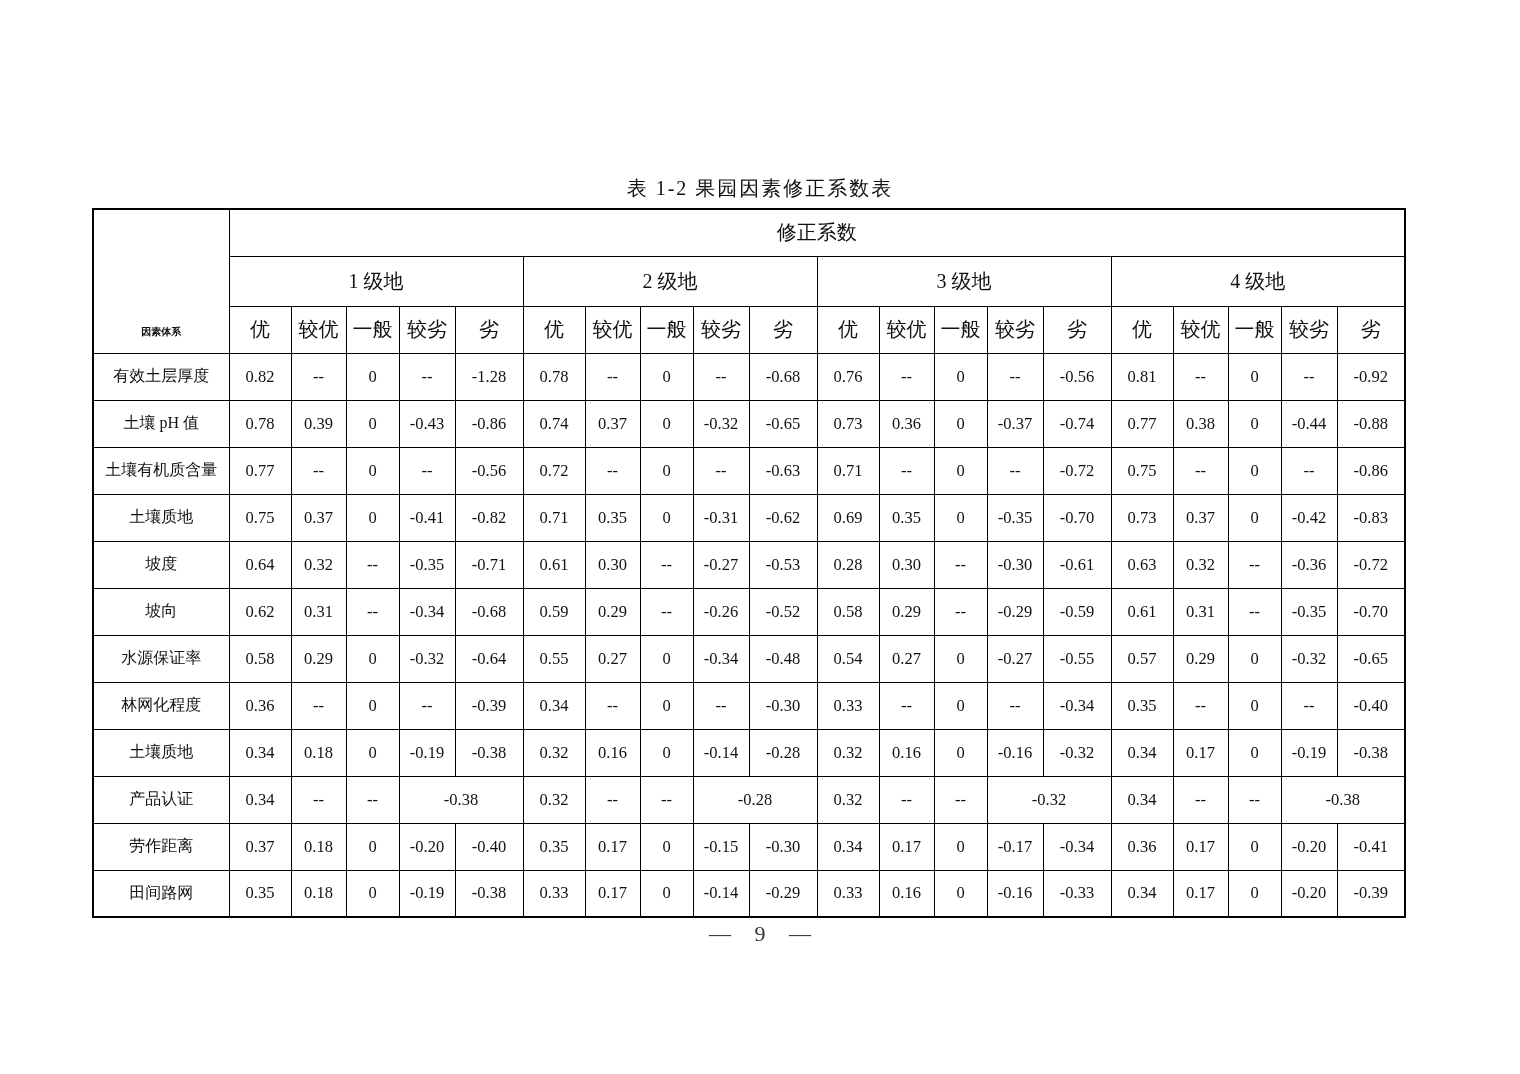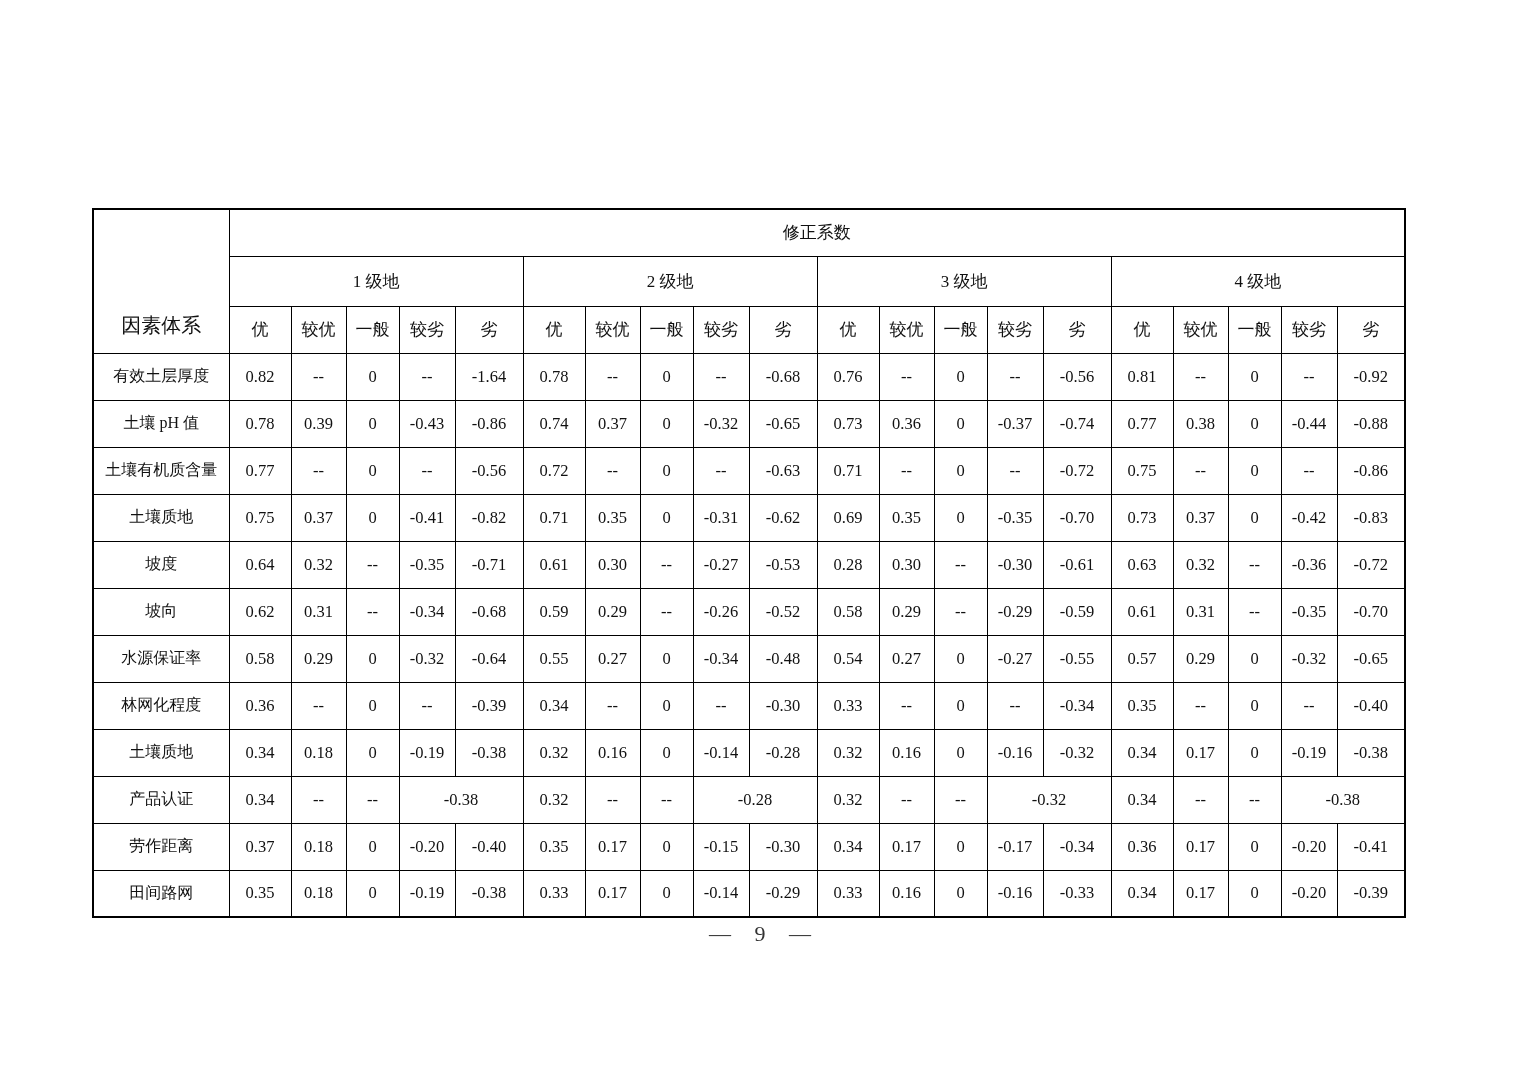--- a/index.html
+++ b/index.html
@@ -21,40 +21,41 @@
     position: absolute; left: 92px; top: 208px;
     border-collapse: collapse; table-layout: fixed;
     border: 2px solid #000;
   }
   .coef th, .coef td {
     border: 1px solid #000;
     text-align: center; vertical-align: middle;
     font-weight: normal; padding: 0;
     overflow: hidden; white-space: nowrap;
   }
-  .coef thead th { font-size: 17px; color: #111; }
+  .coef thead th { font-size: 20px; color: #111; }
   .coef .corner {
-    vertical-align: bottom; padding-bottom: 14px; font-size: 20px;
+    vertical-align: bottom; padding-bottom: 14px; font-size: 10px; font-weight: bold;
   }
   .coef tbody th { font-size: 16px; color: #111; }
   .coef td { font-size: 16.5px; color: #111; }
   tr.h1 { height: 47px; }
   tr.h2 { height: 50px; margin-top: 15px; }
   tr.h3 { height: 47px; }
   .coef tbody tr { height: 47px; }
   .footer {
     position: absolute; top: 921px; left: 0; width: 100%;
     text-align: center; font-size: 22px; color: #333;
     word-spacing: 18px;
   }
 </style>
 </head>
 <body>
 
 <div class="page">
+  <div class="title">表 1-2 果园因素修正系数表</div>
   <table class="coef">
       <colgroup>
         <col style="width: 136px;">
         <col style="width: 62px;">
         <col style="width: 55px;">
         <col style="width: 53px;">
         <col style="width: 56px;">
         <col style="width: 68px;">
         <col style="width: 62px;">
         <col style="width: 55px;">
@@ -106,21 +107,21 @@
           <th>劣</th>
         </tr>
       </thead>
       <tbody>
         <tr>
           <th>有效土层厚度</th>
           <td>0.82</td>
           <td>--</td>
           <td>0</td>
           <td>--</td>
-          <td>-1.64</td>
+          <td>-1.28</td>
           <td>0.78</td>
           <td>--</td>
           <td>0</td>
           <td>--</td>
           <td>-0.68</td>
           <td>0.76</td>
           <td>--</td>
           <td>0</td>
           <td>--</td>
           <td>-0.56</td>

